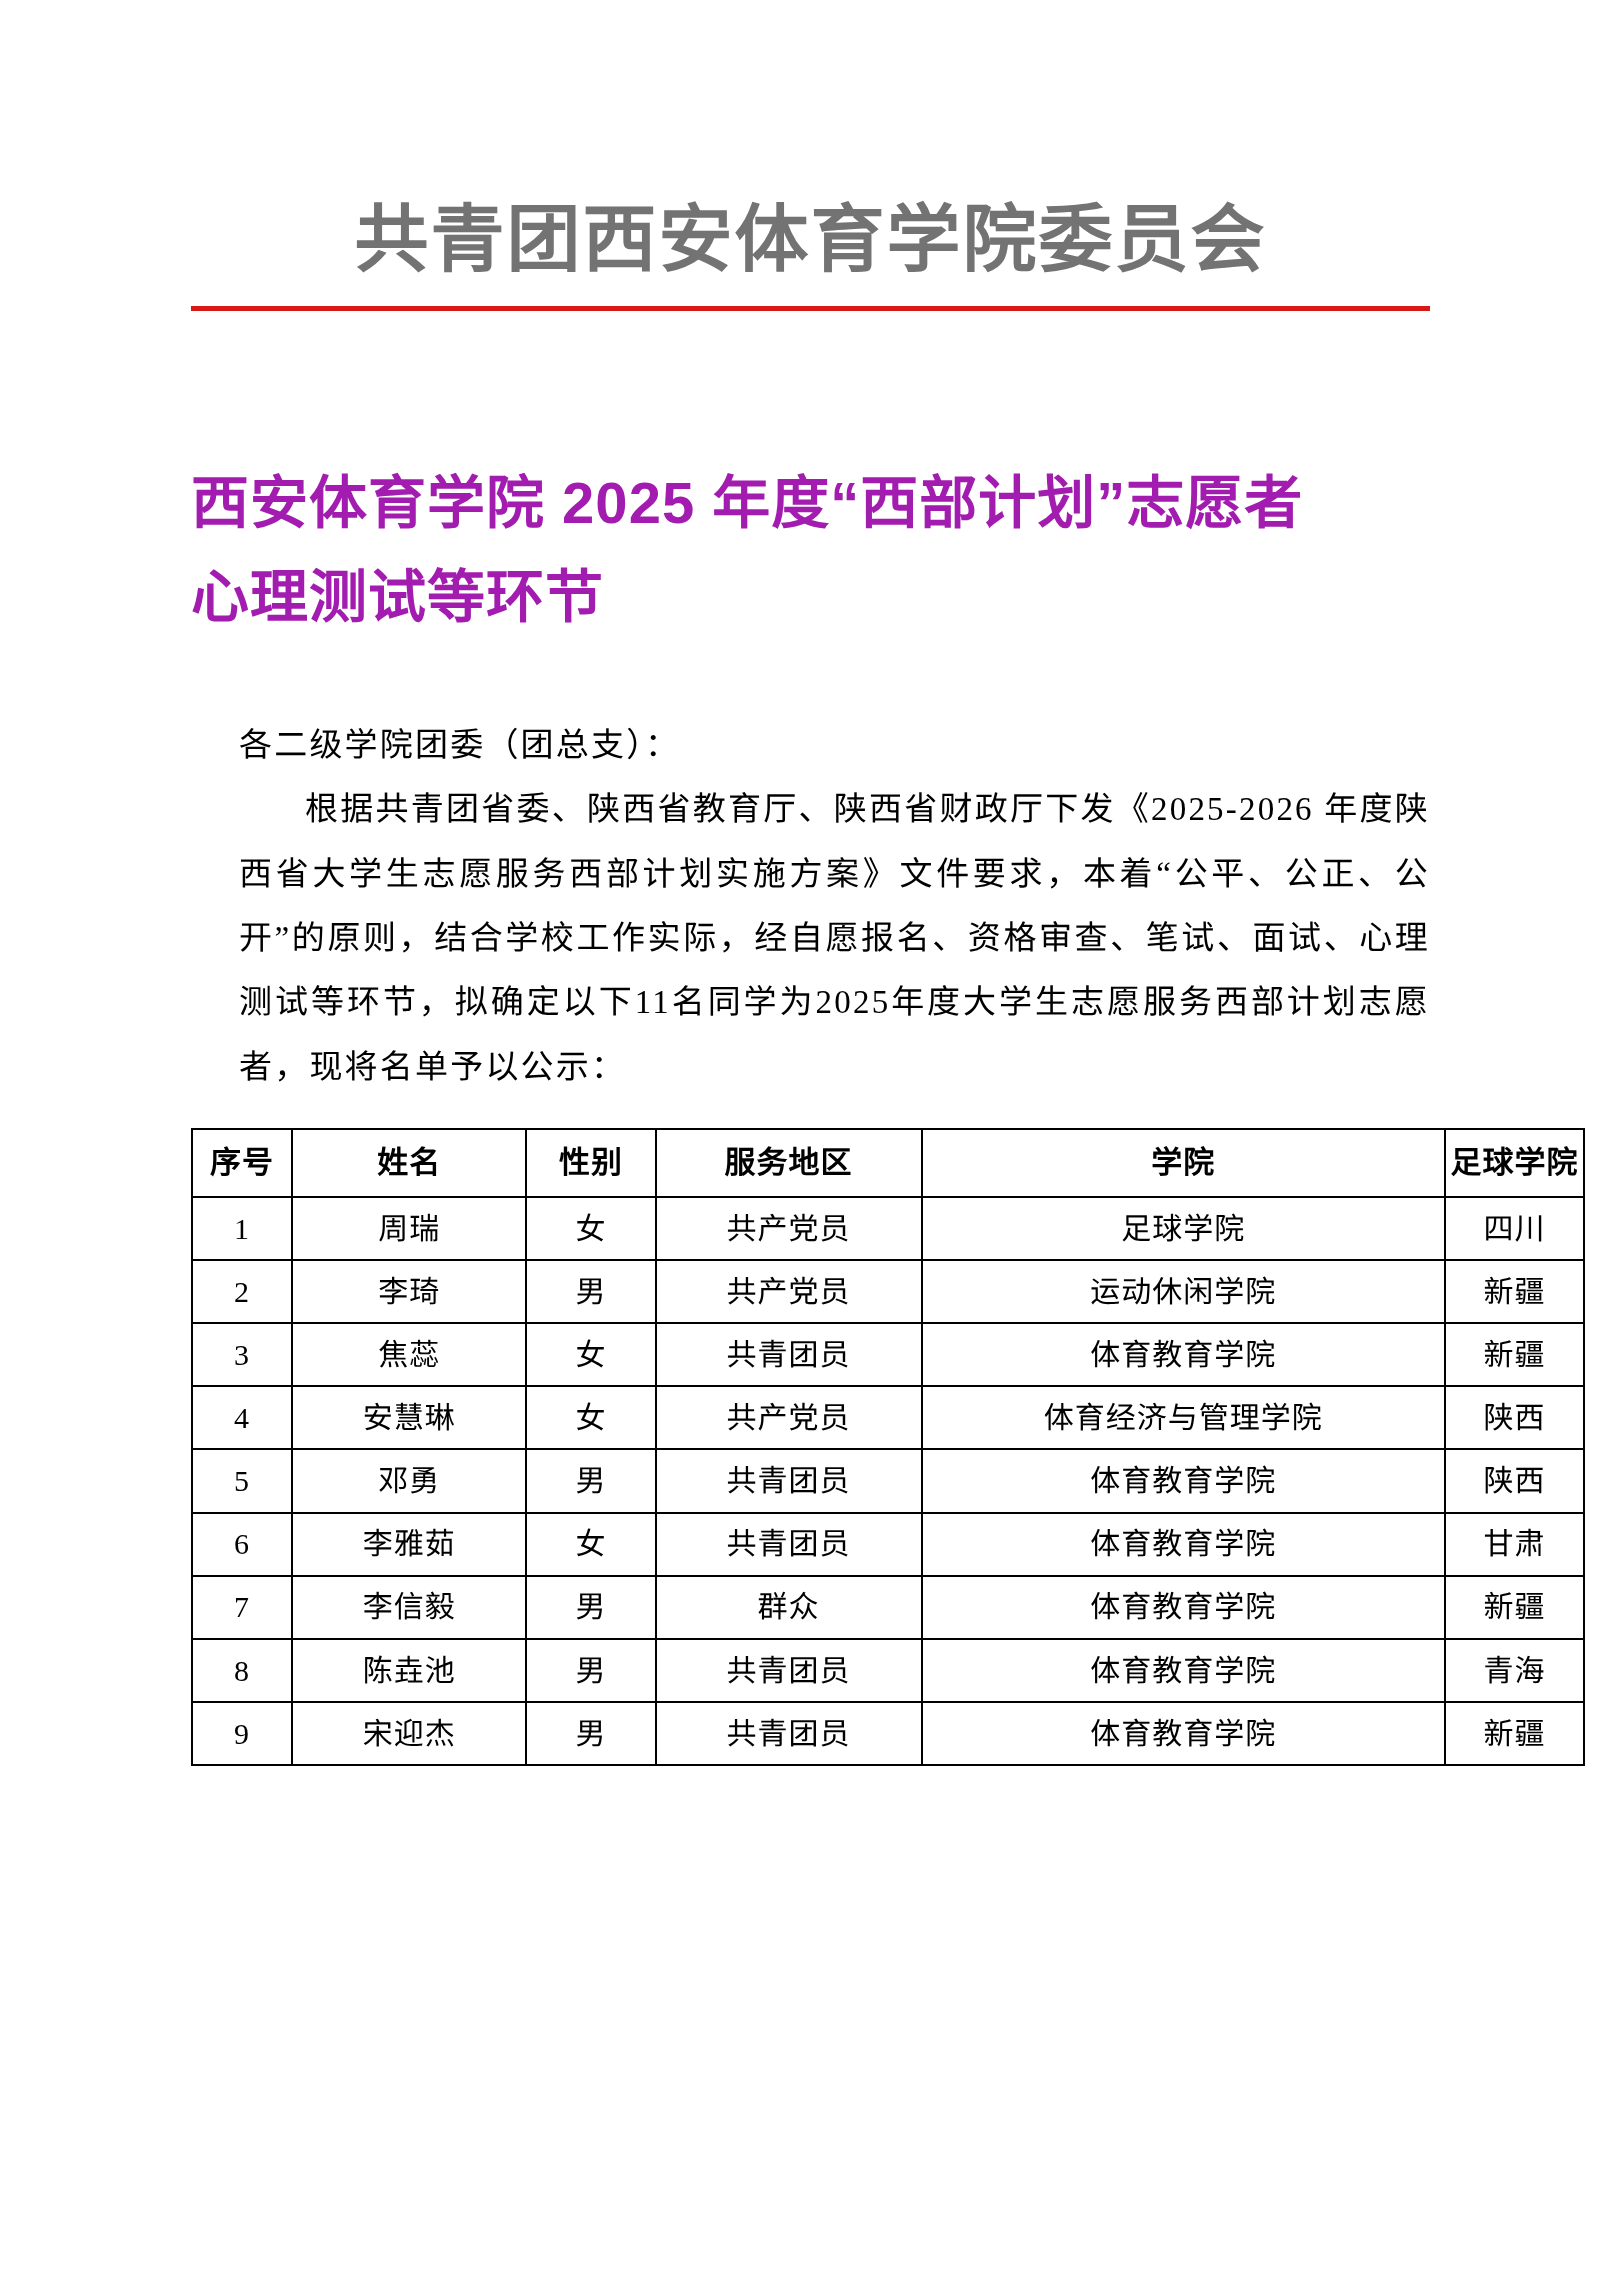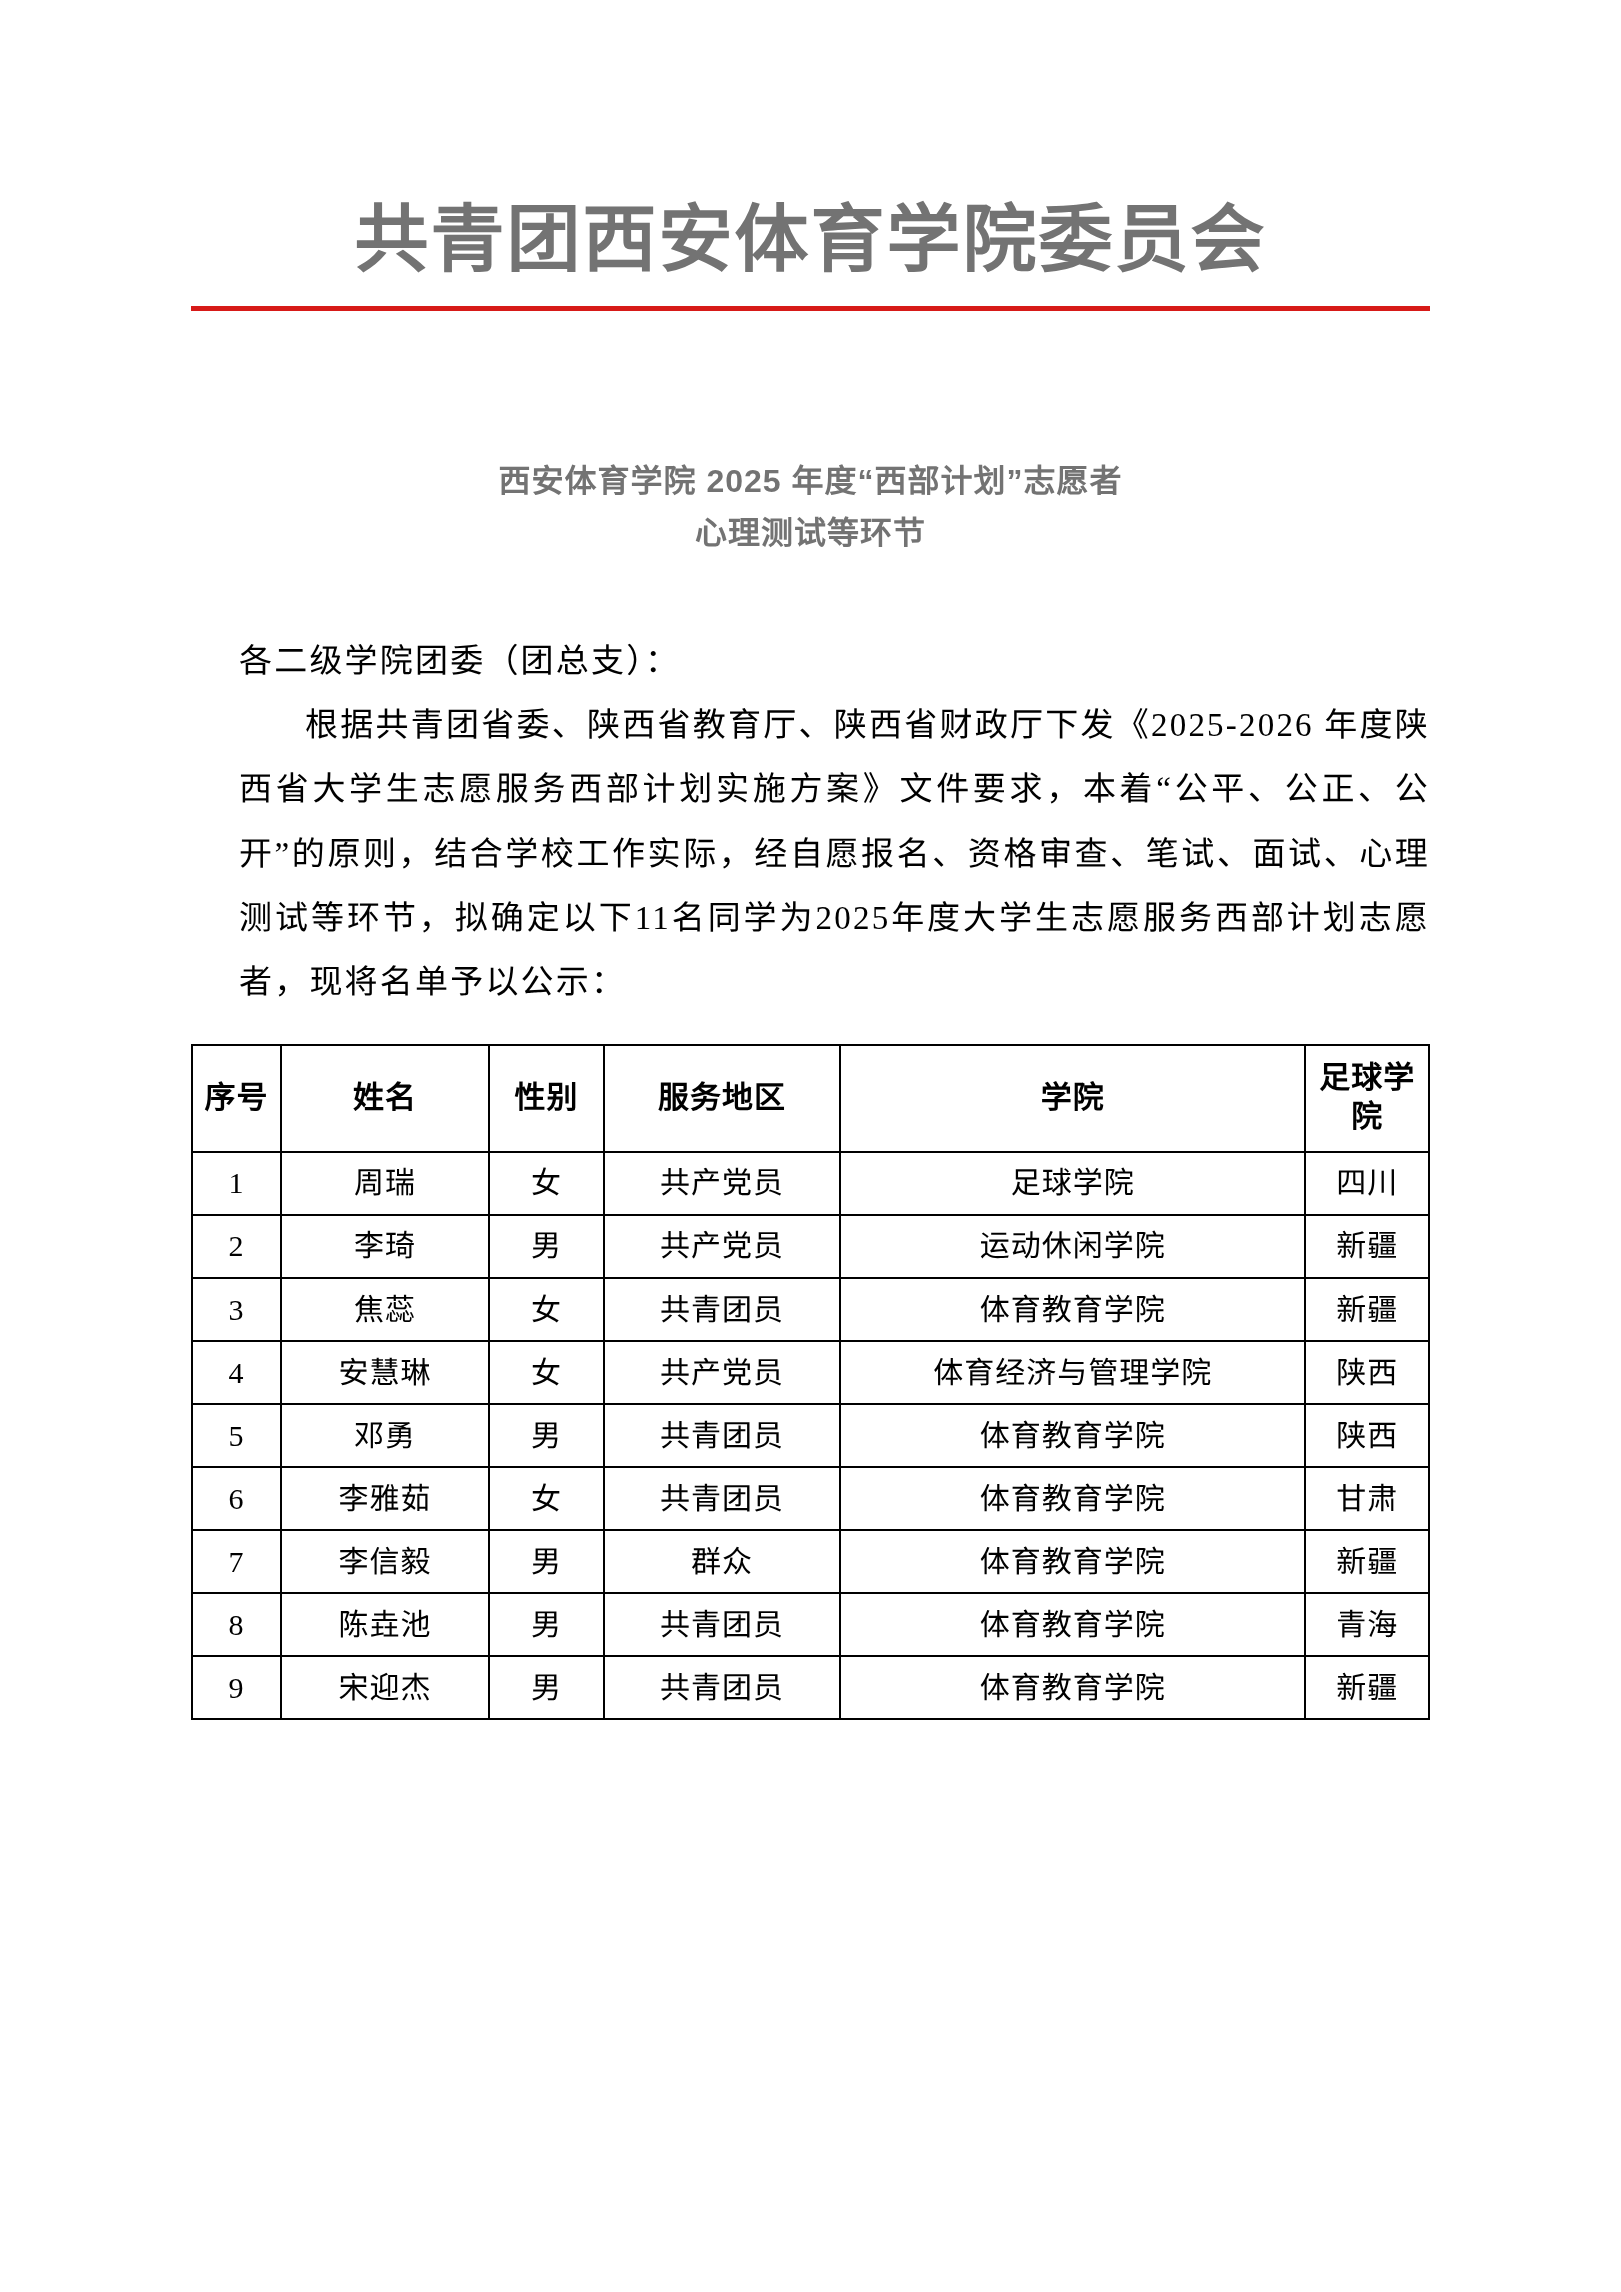--- a/index.html
+++ b/index.html
@@ -40,27 +40,27 @@
   .letterhead-rule {
     margin: 27.4px auto 0 auto;
     width: 1239px;
     height: 4.9px;
     background: #d71a18;
   }
 
   
   .doc-title {
     margin-top: 145px;
-    text-align: center;
+    text-align: left;
     font-family: "Liberation Sans", "DejaVu Sans", sans-serif;
     font-weight: bold;
-    font-size: 32px;
+    font-size: 58px;
     line-height: 1.62;
     letter-spacing: 1px;
-    color: #737373;
+    color: #a21caf;
   }
   .doc-title .line2 {
     display: block;
   }
 
   
   .body-text {
     margin-top: 69px;
     font-size: 33px;
     line-height: 1.95;
@@ -74,21 +74,21 @@
   }
   .para {
     margin: 0;
     text-indent: 2em;
   }
 
   
   table.roster {
     margin-top: 29px;
     border-collapse: collapse;
-    width: 1239px;
+    width: 1394px;
     table-layout: fixed;
     font-size: 30px;
   }
   table.roster th,
   table.roster td {
     border: 2px solid #000;
     text-align: center;
     vertical-align: middle;
     padding: 11.8px 2px;
     line-height: 1.25;

